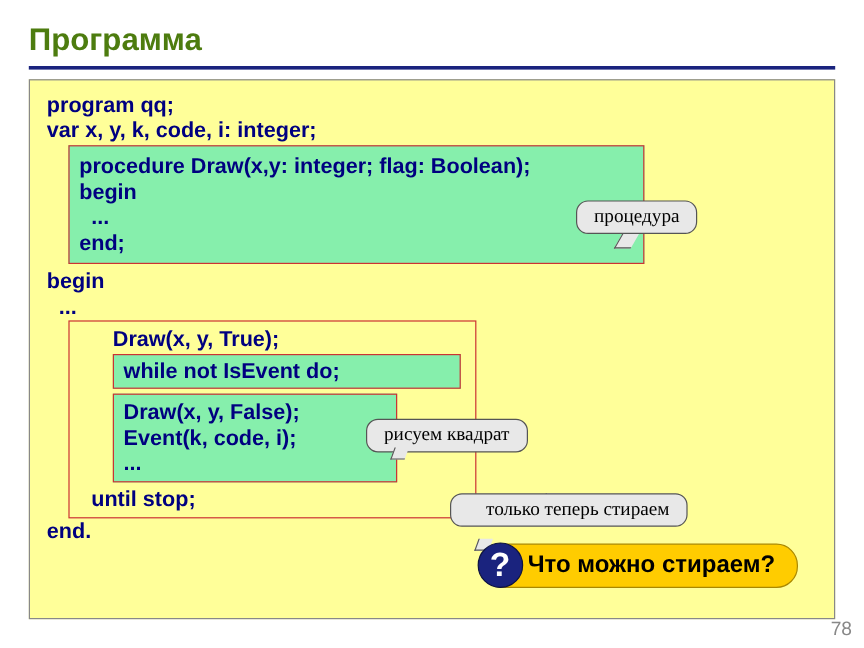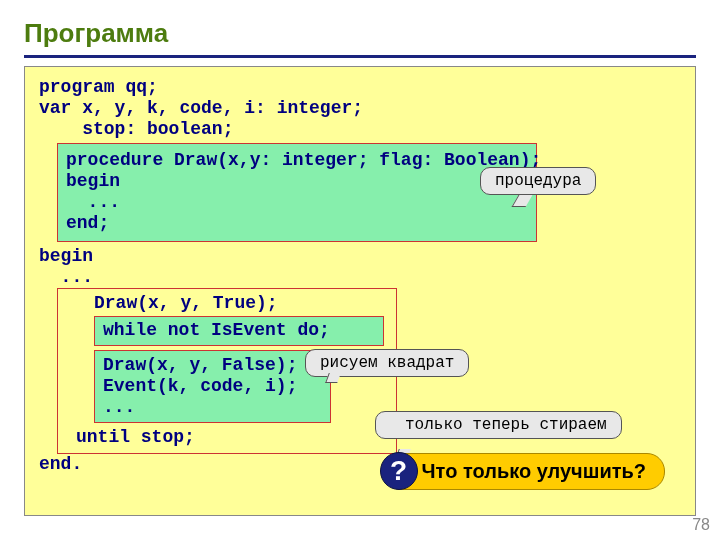--- a/index.html
+++ b/index.html
@@ -23,21 +23,21 @@
     margin-bottom: 8px;
   }
   .code-panel {
     background: #ffff99;
     border: 1px solid #888;
     padding: 10px 14px 12px 14px;
     position: relative;
     height: 450px;
   }
   .code {
-    font-family: Liberation Mono, monospace;
+    font-family: Liberation Sans, sans-serif;
     font-size: 18px;
     font-weight: bold;
     color: #000080;
     line-height: 1.18;
     white-space: pre;
   }
   .sub-box {
     background: #86efac;
     border: 1px solid #cc3333;
     padding: 6px 8px;
@@ -54,21 +54,21 @@
     padding: 4px 0 4px 0;
     position: relative;
   }
   .callout {
     position: absolute;
     background: #e8e8e8;
     border: 1px solid #555;
     border-radius: 10px;
     padding: 4px 14px;
     font-size: 16px;
-    font-family: Liberation Mono, monospace;
+    font-family: Liberation Serif, serif;
     font-weight: normal;
     color: #000;
     white-space: nowrap;
   }
   .callout.proc { top: 100px; left: 455px; }
   .callout.draw { top: 282px; left: 280px; }
   .callout.wait { top: 320px; left: 405px; }
   .callout.erase { top: 344px; left: 350px; padding-left: 29px; }
 
   .callout-tail {
@@ -125,21 +125,20 @@
 </head>
 <body>
 
 <div class="title">Программа</div>
 <hr class="rule">
 
 <div class="code-panel">
 
   <div class="code">program qq;</div>
   <div class="code">var x, y, k, code, i: integer;</div>
-  <div class="code">    stop: boolean;</div>
 
   <div class="sub-box sub-box-proc">
     <div class="code">procedure Draw(x,y: integer; flag: Boolean);
 begin
   ...
 end;</div>
   </div>
 
   <div class="code">begin</div>
   <div class="code">  ...</div>
@@ -168,18 +167,18 @@
   <div class="callout draw">рисуем квадрат</div>
   <div class="callout-tail tail-draw"></div>
 
   <div class="callout-tail tail-wait"></div>
 
   <div class="callout erase">только теперь стираем</div>
   <div class="callout-tail tail-erase"></div>
 
   <div class="improve-pill">
     <div class="qmark">?</div>
-    <span>Что только улучшить?</span>
+    <span>Что можно стираем?</span>
   </div>
 
 </div>
 
 <div class="page-num">78</div>
 
 </body></html>

